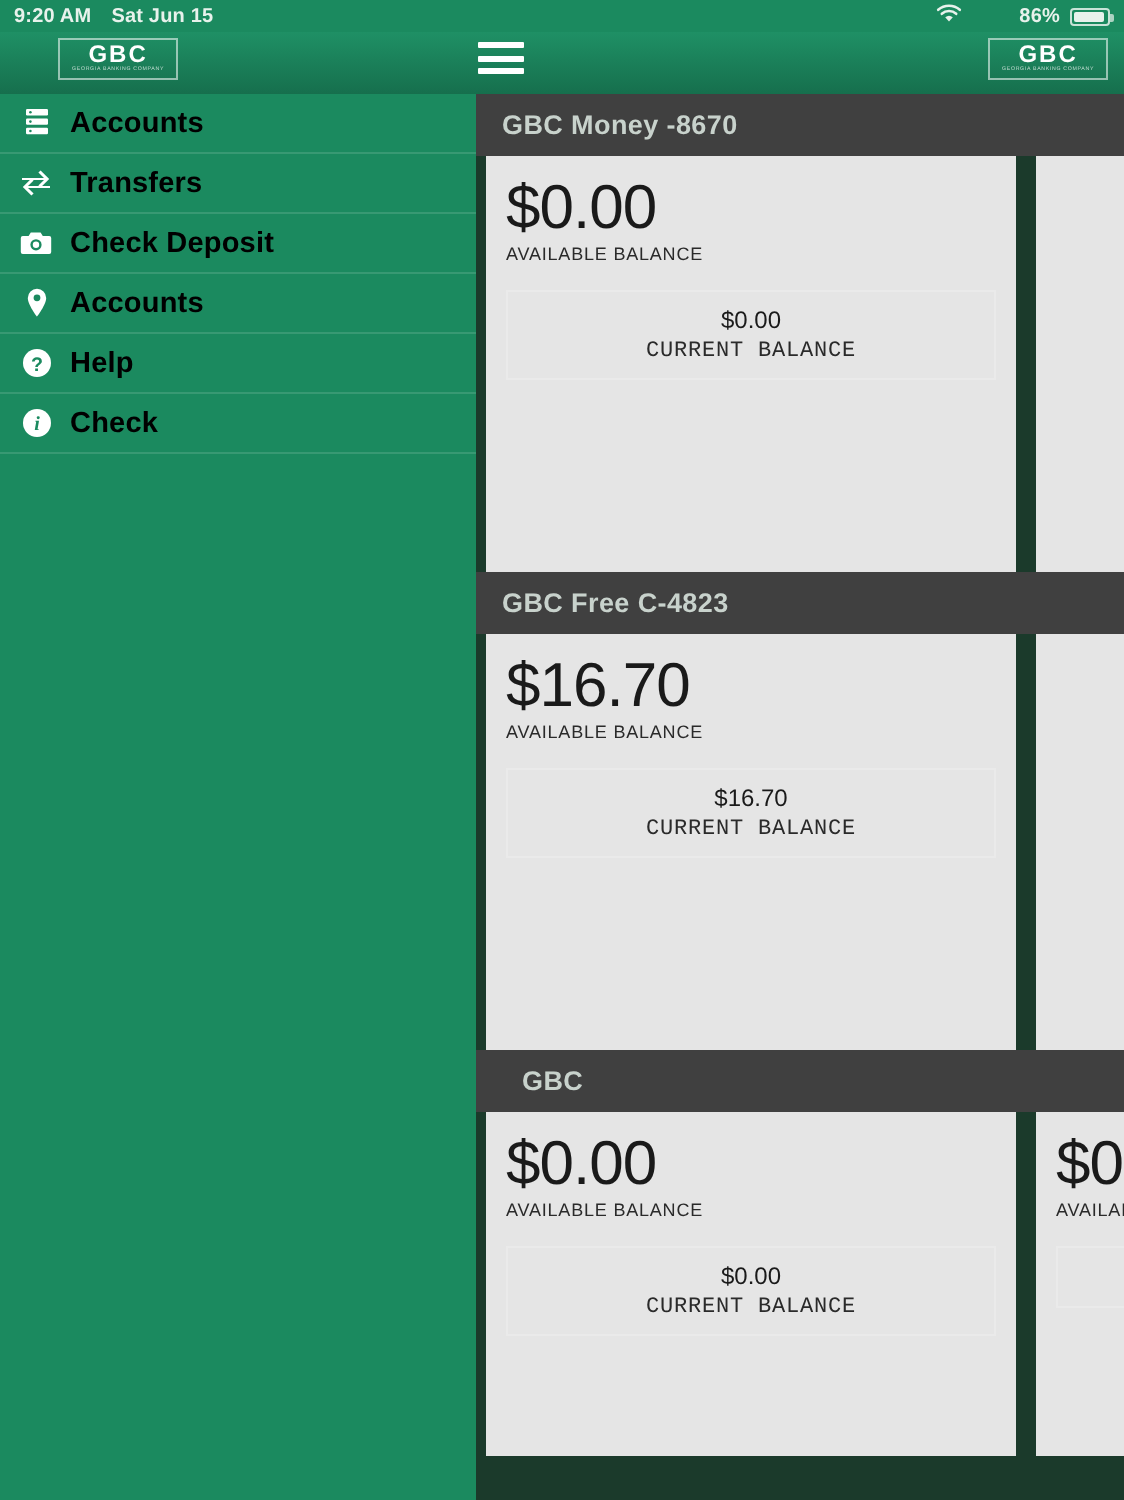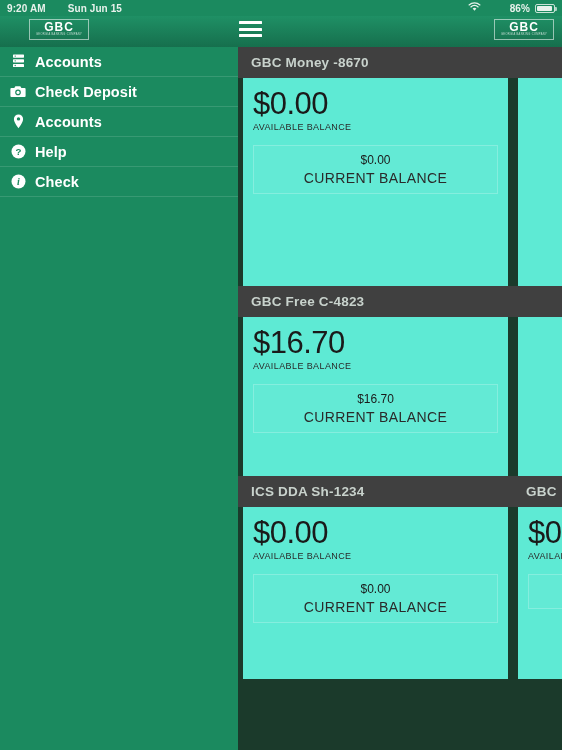--- a/index.html
+++ b/index.html
@@ -14,21 +14,21 @@
   
   .statusbar {
     position: absolute; top: 0; left: 0; width: 562px; height: 16px;
     background: #1b8a5f;
     display: flex; align-items: center;
     padding: 0 7px;
     color: #e8f2ec;
     font-size: 10px; font-weight: bold;
     letter-spacing: 0.1px;
   }
-  .sb-time { margin-right: 22px; }
+  .sb-time { margin-right: 10px; }
   .sb-date {}
   .sb-right { margin-left: auto; display: flex; align-items: center; gap: 5px; }
   .wifi-icon { display: block; }
   .sb-batt-pct { font-size: 10px; font-weight: bold; padding-left: 24px; }
   .batt {
     position: relative; width: 20px; height: 9px;
     border: 1px solid rgba(232,242,236,.85); border-radius: 2px;
   }
   .batt::after {
     content: ""; position: absolute; right: -3px; top: 2.5px;
@@ -85,21 +85,21 @@
     display: flex; align-items: center;
     padding-left: 7px;
     border-bottom: 1px solid rgba(255,255,255,.13);
     cursor: pointer;
   }
   .menu-item .mi-icon {
     width: 22px; display: flex; align-items: center; justify-content: center;
     flex: 0 0 22px;
   }
   .menu-item .mi-label {
-    color: #ffffff; font-size: 14.5px; font-weight: bold;
+    color: #000000; font-size: 14.5px; font-weight: bold;
     margin-left: 6px; letter-spacing: .1px;
   }
 
   
   .content {
     position: absolute; left: 238px; top: 47px;
     width: 324px; height: 703px;
     background: #1b3a2b;
     overflow: hidden;
   }
@@ -110,56 +110,56 @@
     background: #404040;
     color: #c8d2cc; font-size: 13.5px; font-weight: bold;
     letter-spacing: .2px;
   }
   .cards-row {
     display: flex; gap: 10px;
     padding: 0 0 0 5px;
   }
   .card {
     flex: 0 0 265px;
-    background: #5eead4;
+    background: #e5e5e5;
     padding: 9px 10px 0 10px;
     position: relative;
   }
   .card.peek { flex: 0 0 265px; }
   .avail-amt {
     color: #1a1a1a; font-size: 31px; font-weight: normal;
     line-height: 34px; letter-spacing: -.5px;
   }
   .avail-lbl {
     color: #2a2a2a; font-size: 9px; letter-spacing: .4px;
     margin-top: 1px;
   }
   .cur-box {
     margin-top: 13px;
     border: 1px solid rgba(255,255,255,.22);
     background: rgba(255,255,255,.035);
     padding: 7px 0 7px 0;
     text-align: center;
   }
   .cur-amt { color: #1a1a1a; font-size: 12px; }
-  .cur-lbl { color: #2a2a2a; font-size: 14px; letter-spacing: .4px; margin-top: 3px; }
+  .cur-lbl { color: #2a2a2a; font-size: 11px; letter-spacing: .4px; margin-top: 3px; font-family: Liberation Mono, monospace; }
 
   
   .sec-1 .card { height: 208px; }
-  .sec-2 .card { height: 159px; }
+  .sec-2 .card { height: 208px; }
   .sec-3 .card { height: 172px; }
 </style>
 </head>
 <body>
 
 <div id="app">
 
   <div class="statusbar">
     <span class="sb-time">9:20 AM</span>
-    <span class="sb-date">Sun Jun 15</span>
+    <span class="sb-date">Sat Jun 15</span>
     <span class="sb-right">
       <span class="wifi-icon">
         <svg width="13" height="10" viewBox="0 0 13 10">
           <path d="M6.5 8.8 L4.6 6.6 a3 3 0 0 1 3.8 0 Z" fill="#e8f2ec"></path>
           <path d="M2.9 4.9 a5.4 5.4 0 0 1 7.2 0" stroke="#e8f2ec" stroke-width="1.3" fill="none" stroke-linecap="round"></path>
           <path d="M1.1 2.9 a8.2 8.2 0 0 1 10.8 0" stroke="#e8f2ec" stroke-width="1.3" fill="none" stroke-linecap="round"></path>
         </svg>
       </span>
       <span class="sb-batt-pct">86%</span>
       <span class="batt">
@@ -197,20 +197,29 @@
           <rect x="1" y="5.2" width="11" height="3.2" rx=".6" fill="#fff"></rect>
           <rect x="1" y="9.9" width="11" height="3.2" rx=".6" fill="#fff"></rect>
           <circle cx="3.2" cy="2.1" r=".65" fill="#1b8a5f"></circle>
           <circle cx="3.2" cy="6.8" r=".65" fill="#1b8a5f"></circle>
           <circle cx="3.2" cy="11.5" r=".65" fill="#1b8a5f"></circle>
         </svg>
       </span>
       <span class="mi-label">Accounts</span>
     </div>
 
+    <div class="menu-item">
+      <span class="mi-icon">
+        <svg width="16" height="13" viewBox="0 0 16 13">
+          <path d="M1 4 H12 L9.2 1.2 L10.3 0.2 L14.6 4.5 L10.3 8.8 L9.2 7.8 L12 5 H1 Z" fill="#fff"></path>
+          <path d="M15 9.2 H4 L6.8 6.4 L5.7 5.4 L1.4 9.7 L5.7 14 L6.8 13 L4 10.2 H15 Z" fill="#fff" transform="translate(0,-1.2)"></path>
+        </svg>
+      </span>
+      <span class="mi-label">Transfers</span>
+    </div>
 
 
     <div class="menu-item">
       <span class="mi-icon">
         <svg width="16" height="13" viewBox="0 0 16 13">
           <path d="M1.4 3 h2.9 l1.1-1.7 h4.9 L11.4 3 h3.2 a1 1 0 0 1 1 1 v7 a1 1 0 0 1-1 1 H1.4 a1 1 0 0 1-1-1 V4 a1 1 0 0 1 1-1 Z" fill="#fff"></path>
           <circle cx="8" cy="7.4" r="2.8" fill="#1b8a5f"></circle>
           <circle cx="8" cy="7.4" r="1.6" fill="#fff"></circle>
         </svg>
       </span>
@@ -276,21 +285,20 @@
             <div class="cur-amt">$16.70</div>
             <div class="cur-lbl">CURRENT BALANCE</div>
           </div>
         </div>
         <div class="card peek"></div>
       </div>
     </div>
 
     <div class="acct-section sec-3">
       <div class="sec-header">
-        <span style="flex:0 0 265px;">ICS DDA Sh-1234</span>
         <span style="margin-left:10px;">GBC</span>
       </div>
       <div class="cards-row">
         <div class="card">
           <div class="avail-amt">$0.00</div>
           <div class="avail-lbl">AVAILABLE BALANCE</div>
           <div class="cur-box">
             <div class="cur-amt">$0.00</div>
             <div class="cur-lbl">CURRENT BALANCE</div>
           </div>

